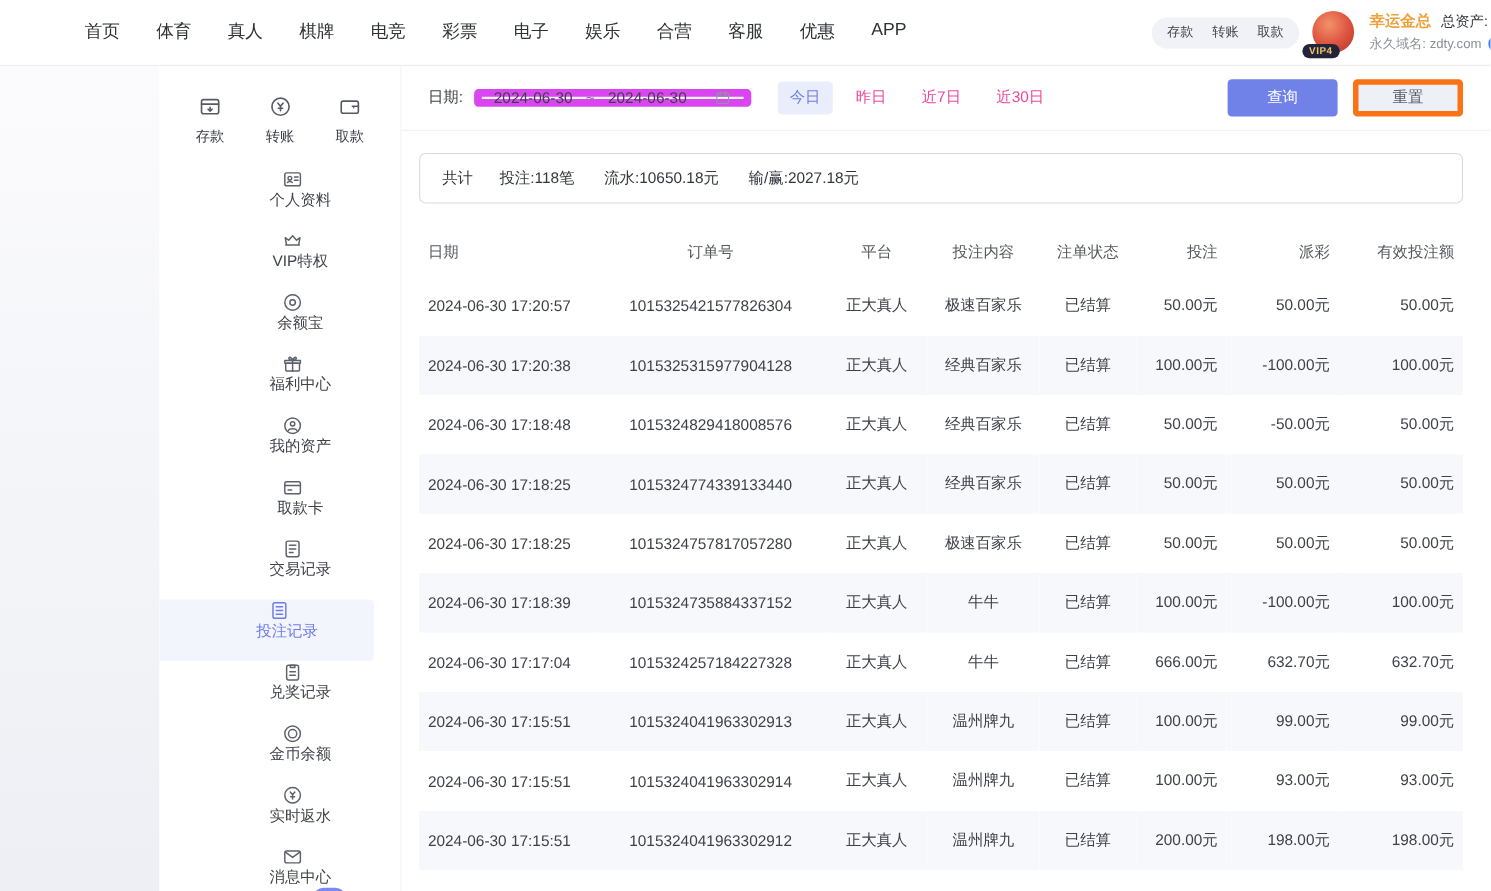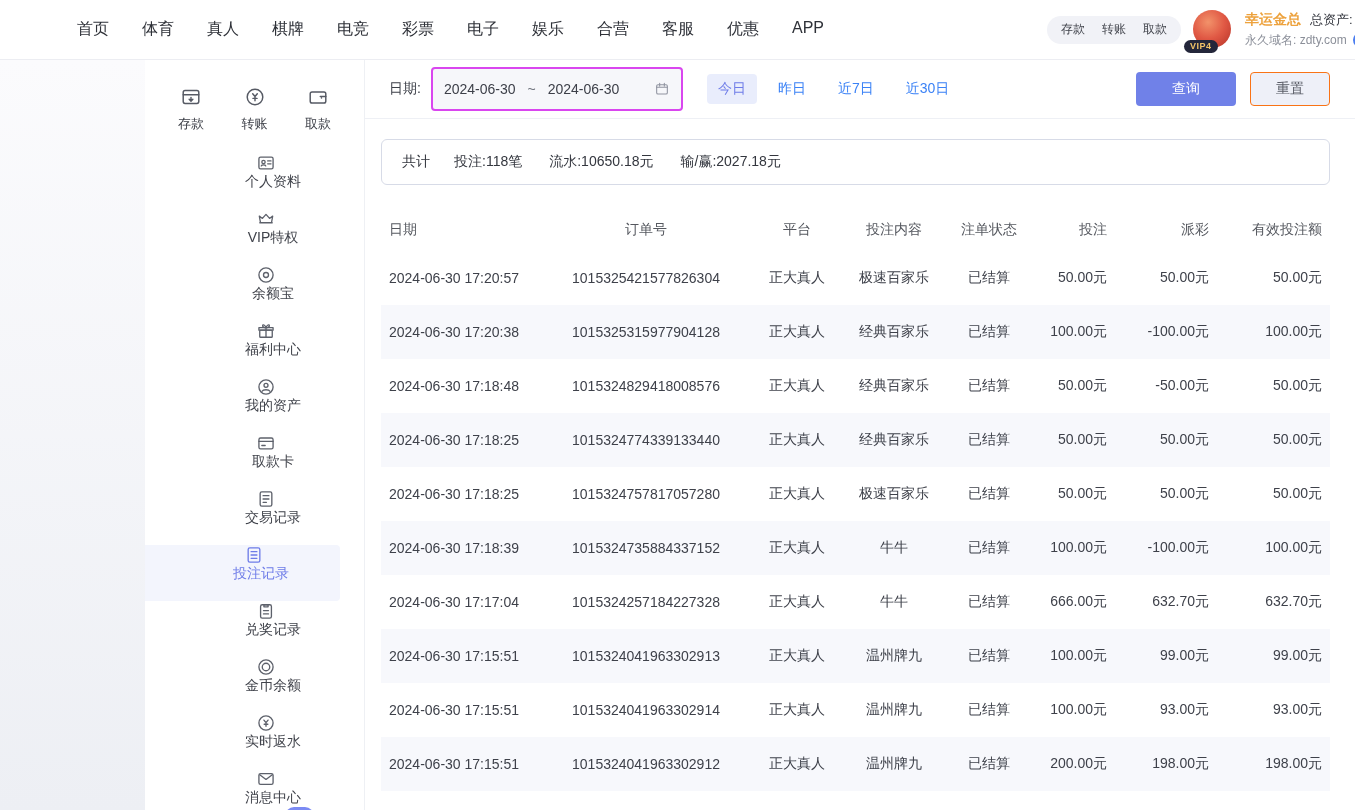--- a/index.html
+++ b/index.html
@@ -49,32 +49,32 @@
   .menu-item.active { background:#f3f5fd; width:calc(100% - 24px); border-radius:0 4px 4px 0; }
   .menu-item.active .icon, .menu-item.active .mi-label { color:#6e7ce8; }
   .badge { margin-left:auto; margin-right:50px; background:#7b8af3; color:#fff; font-size:12px;
            border-radius:10px; padding:2px 8px; line-height:1.2; }
 
   
   .main { flex:1; display:flex; flex-direction:column; min-width:0; background:#fff; }
   .filter-bar { display:flex; align-items:center; height:59px; padding:0 25px 0 24px;
                 border-bottom:1px solid #eef0f5; flex-shrink:0; }
   .date-label { font-size:14px; color:#3d4049; margin-right:10px; }
-  .date-input { display:flex; align-items:center; gap:12px; width:252px; height:44px; background:#f6f7fa;
-                border:2px solid #d946ef; border-radius:4px; padding:0 11px; font-size:14px; color:#3d4049; cursor:pointer; }
+  .date-input { display:flex; align-items:center; gap:12px; width:252px; height:16px; background:#f6f7fa;
+                border:7px solid #d946ef; border-radius:4px; padding:0 11px; font-size:14px; color:#3d4049; cursor:pointer; }
   .date-sep { color:#6a6e78; }
   .calendar-icon { width:16px; height:16px; color:#9094a0; margin-left:auto; }
   .quick-ranges { display:flex; gap:10px; margin-left:24px; }
-  .range-btn { border:0; background:transparent; font-size:14px; color:#3b82f6; padding:6px 11px;
+  .range-btn { border:0; background:transparent; font-size:14px; color:#ec4899; padding:6px 11px;
                border-radius:4px; cursor:pointer; font-family:inherit; }
   .range-btn.active { background:#e9edfc; color:#6e7ce8; }
   .filter-actions { margin-left:auto; display:flex; gap:14px; }
   .btn-primary { width:100px; height:34px; background:#7081e8; color:#fff; border:0; border-radius:4px;
                  font-size:14px; cursor:pointer; font-family:inherit; }
-  .btn-ghost { width:80px; height:34px; background:#eef0f8; color:#595c66; border:1px solid #f97316;
+  .btn-ghost { width:100px; height:34px; background:#eef0f8; color:#595c66; border:5px solid #f97316;
                border-radius:4px; font-size:14px; cursor:pointer; font-family:inherit; }
   .content { padding:20px 25px 0 16px; }
   .summary-box { border:1px solid #d7dbe7; border-radius:6px; height:46px; display:flex; align-items:center;
                  padding:0 20px; font-size:14px; color:#33363e; margin-bottom:24px; }
   .summary-box .s-label { margin-right:24px; }
   .summary-box .s-item { margin-right:27px; }
 
   .bet-table { width:100%; border-collapse:collapse; table-layout:fixed; }
   .bet-table th { font-weight:400; font-size:14px; color:#55585f; height:42px; padding:0 8px; white-space:nowrap; }
   .bet-table td { font-size:14px; color:#3e414a; height:54px; padding:0 8px; white-space:nowrap; overflow:hidden; }

